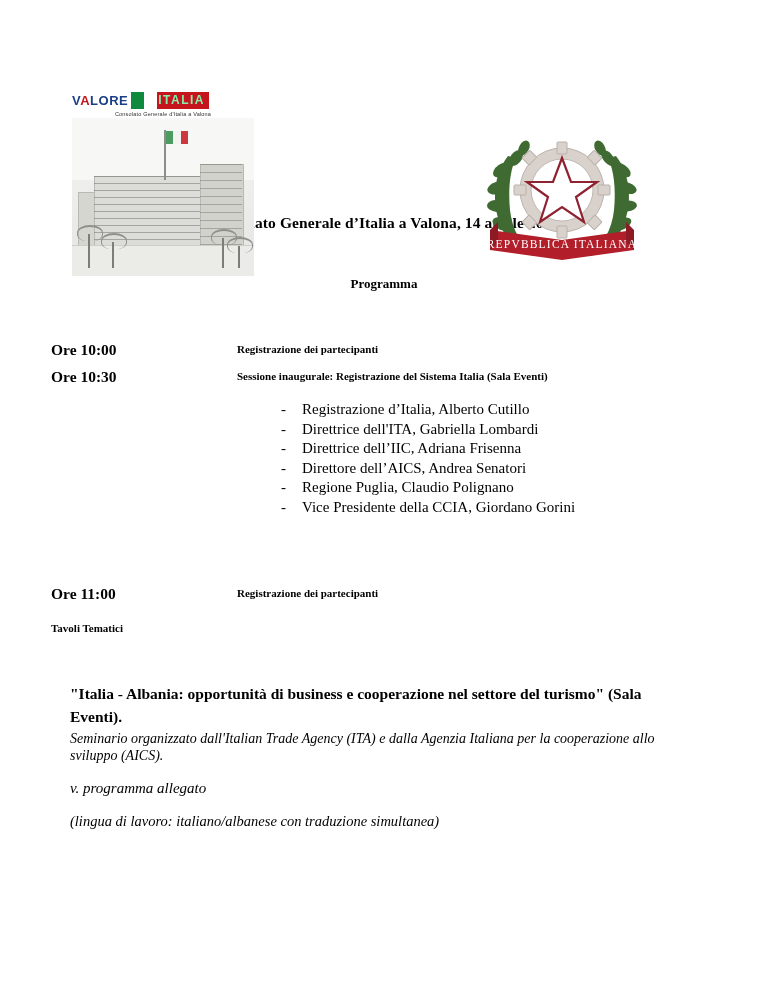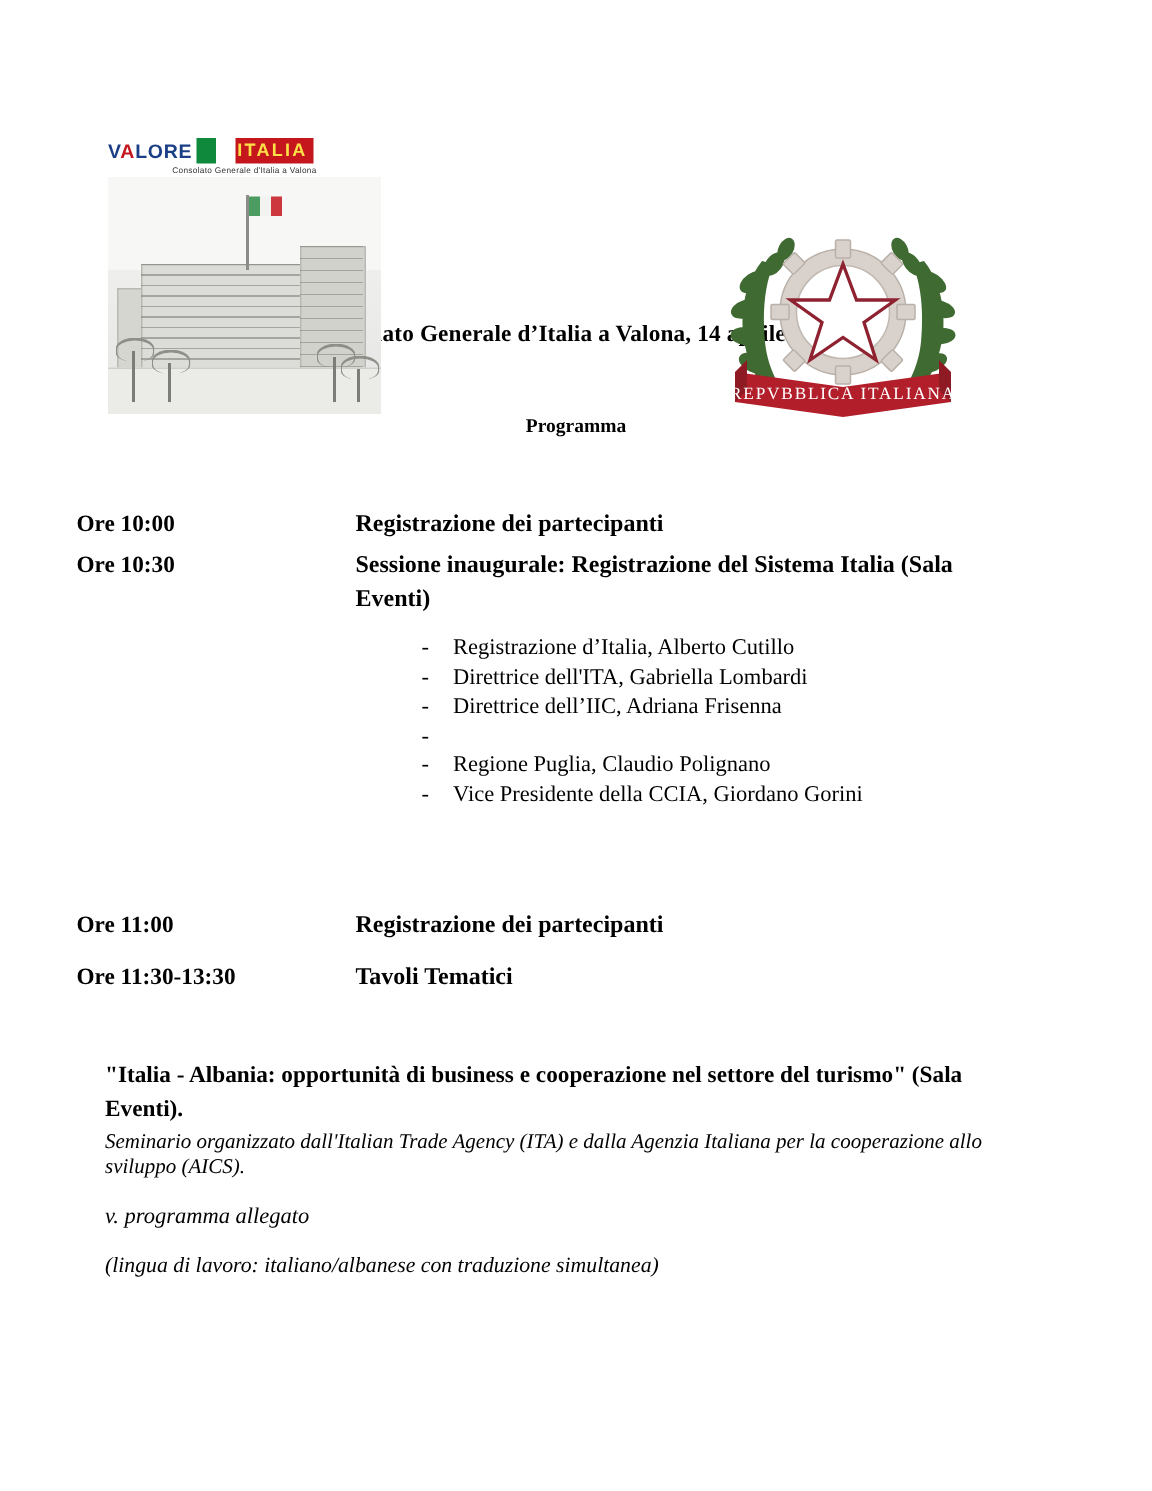--- a/index.html
+++ b/index.html
@@ -55,21 +55,21 @@
     display: flex;
     height: 17px;
   }
   .vi-band {
     width: 13px;
   }
   .vi-green { background: #0f8a3d; }
   .vi-white { background: #ffffff; }
   .valore-italia .vi-text {
     background: #c4161c;
-    color: #fde047;
+    color: #86efac;
     font-size: 12px;
     line-height: 17px;
     padding: 0 4px 0 1px;
     letter-spacing: 1.5px;
   }
   .valore-sub {
     font-family: "Liberation Sans", sans-serif;
     font-size: 5.5px;
     color: #333333;
     text-align: center;
@@ -155,21 +155,21 @@
   }
   .palm1 { left: 16px; height: 34px; }
   .palm2 { left: 40px; height: 26px; }
   .palm3 { left: 150px; height: 30px; }
   .palm4 { left: 166px; height: 22px; }
 
   
   .emblem {
     position: absolute;
     left: 478px;
-    top: 136px;
+    top: 118px;
     width: 168px;
     height: 152px;
     text-align: right;
   }
   .emblem svg { display: block; }
 
   
   .doc-title {
     text-align: center;
     font-weight: bold;
@@ -195,21 +195,21 @@
   }
   .row .time {
     width: 186px;
     flex: 0 0 186px;
     font-weight: bold;
     font-size: 15.5px;
     line-height: 23px;
   }
   .row .desc {
     font-weight: bold;
-    font-size: 16px;
+    font-size: 11px;
     line-height: 23px;
     max-width: 400px;
   }
   .speakers {
     margin-top: 8px;
     padding-left: 230px;
   }
   .speaker {
     display: flex;
     font-size: 15px;
@@ -365,40 +365,40 @@
       <div class="speaker">
         <div class="dash">-</div>
         <div>Direttrice dell'ITA, Gabriella Lombardi</div>
       </div>
       <div class="speaker">
         <div class="dash">-</div>
         <div>Direttrice dell’IIC, Adriana Frisenna</div>
       </div>
       <div class="speaker">
         <div class="dash">-</div>
+        <div>Direttore dell’AICS, Andrea Senatori</div>
       </div>
       <div class="speaker">
         <div class="dash">-</div>
         <div>Regione Puglia, Claudio Polignano</div>
       </div>
       <div class="speaker">
         <div class="dash">-</div>
         <div>Vice Presidente della CCIA, Giordano Gorini</div>
       </div>
     </div>
 
     <div class="gap-block"></div>
 
     <div class="row row-b">
       <div class="time">Ore 11:00</div>
       <div class="desc">Registrazione dei partecipanti</div>
     </div>
 
     <div class="row">
-      <div class="time">Ore 11:30-13:30</div>
       <div class="desc">Tavoli Tematici</div>
     </div>
 
   </div>
 
   <div class="feature">
     <div class="feature-title">"Italia - Albania: opportunità di business e cooperazione nel settore del turismo" (Sala Eventi).</div>
     <div class="feature-body">Seminario organizzato dall'Italian Trade Agency (ITA) e dalla Agenzia Italiana per la cooperazione allo sviluppo (AICS).</div>
     <div class="feature-note">v. programma allegato</div>
     <div class="feature-lang">(lingua di lavoro: italiano/albanese con traduzione simultanea)</div>

